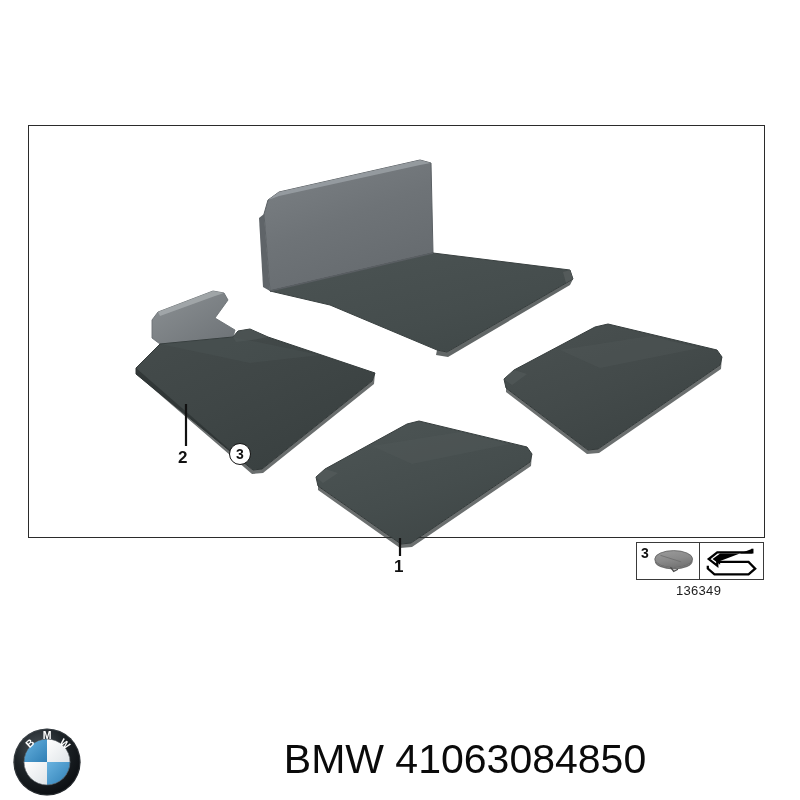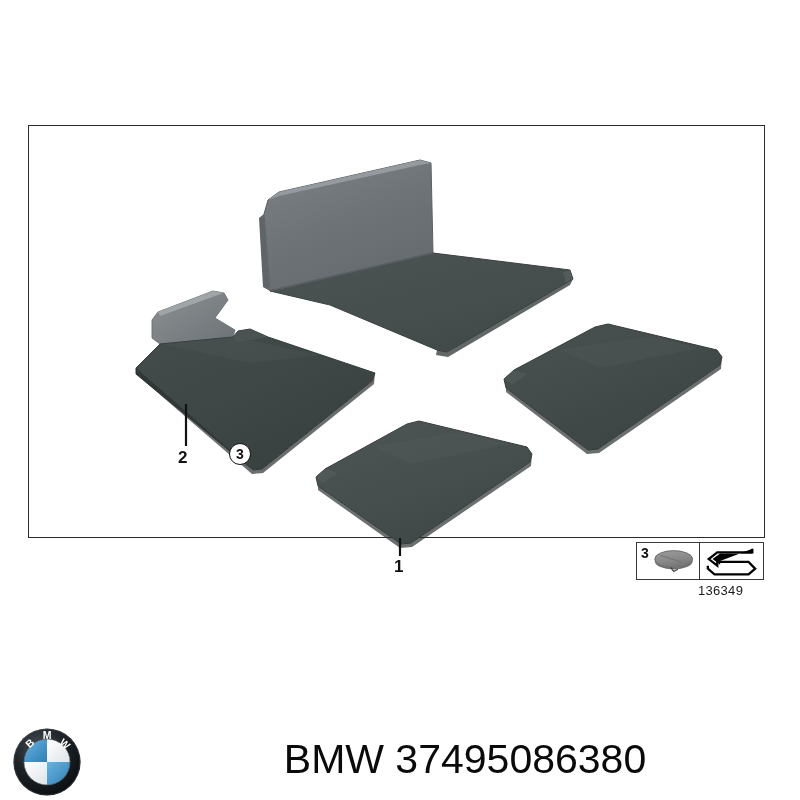--- a/index.html
+++ b/index.html
@@ -110,21 +110,21 @@
   }
   .legend-svg {
     position: absolute;
     left: 0; top: 0;
     width: 100%;
     height: 100%;
   }
 
   #legend-ref-number {
     position: absolute;
-    left: 698px;
+    left: 676px;
     top: 583px;
     font-family: "Liberation Sans", sans-serif;
     font-size: 13px;
     color: #1c1c1c;
     letter-spacing: 0.3px;
   }
 
   
   #footer-logo {
     position: absolute;
@@ -299,15 +299,15 @@
     <path d="M 50,17 A 33,33 0 0 0 17,50 L 50,50 Z" fill="url(#blueGrad)"></path>
     <path d="M 50,50 L 83,50 A 33,33 0 0 1 50,83 Z" fill="url(#blueGrad)"></path>
     <path d="M 50,17 A 33,33 0 0 1 83,50 L 50,50 Z" fill="url(#whiteGrad)"></path>
     <path d="M 17,50 A 33,33 0 0 0 50,83 L 50,50 Z" fill="url(#whiteGrad)"></path>
     <circle cx="50" cy="50" r="33" fill="none" stroke="#3a4146" stroke-width="1.1"></circle>
     <text x="29" y="27" fill="#ffffff" font-family="Liberation Sans, sans-serif" font-size="15" font-weight="bold" text-anchor="middle" transform="rotate(-42 29 27)">B</text>
     <text x="50" y="17" fill="#ffffff" font-family="Liberation Sans, sans-serif" font-size="15" font-weight="bold" text-anchor="middle">M</text>
     <text x="72" y="28" fill="#ffffff" font-family="Liberation Sans, sans-serif" font-size="15" font-weight="bold" text-anchor="middle" transform="rotate(42 72 28)">W</text>
   </svg>
 
-  <div id="footer-caption">BMW 37495086380</div>
+  <div id="footer-caption">BMW 41063084850</div>
 
 </div>
 
 </body></html>

